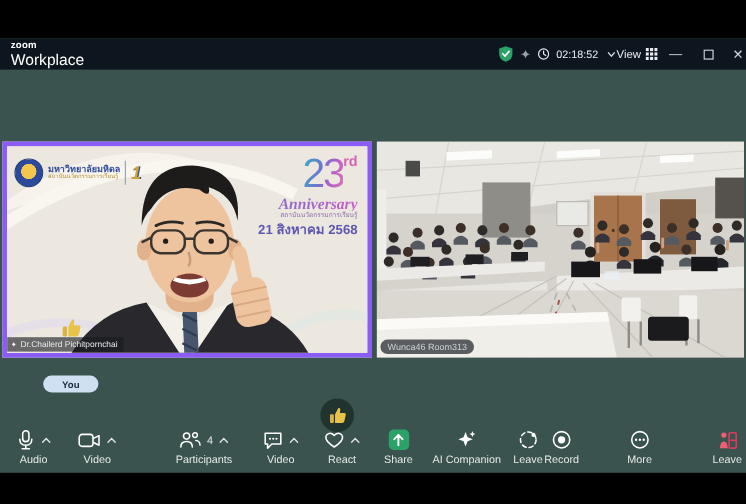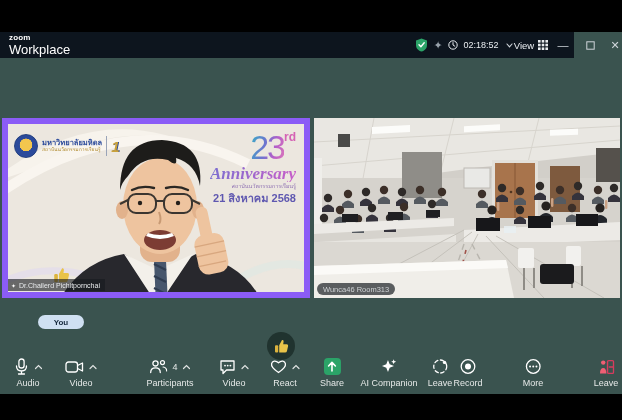--- a/index.html
+++ b/index.html
@@ -4,52 +4,52 @@
 <style>
   * { margin:0; padding:0; box-sizing:border-box; }
   body { background:#111; font-family:"Liberation Sans", sans-serif; }
   #app { position:relative; width:622px; height:420px; background:#3a534f; overflow:hidden; }
 
   .letterbox { position:absolute; left:0; right:0; background:#000; }
   .letterbox.top { top:0; height:32px; }
   .letterbox.bottom { top:394px; height:26px; }
 
   
-  .titlebar { position:absolute; top:32px; left:0; width:574px; height:26px; background:#0d151e; color:#fff; }
+  .titlebar { position:absolute; top:32px; left:0; width:622px; height:26px; background:#0d151e; color:#fff; }
   .brand { position:absolute; left:9px; top:2px; line-height:1; }
   .brand .b-top { font-size:8px; font-weight:bold; letter-spacing:.2px; }
   .brand .b-bot { font-size:13px; font-weight:400; margin-top:1px; }
   .tb-ico { position:absolute; top:0; height:26px; display:flex; align-items:center; justify-content:center; }
   .time-text { font-size:9px; color:#e9edf0; }
   .view-text { font-size:9.5px; color:#e9edf0; }
   .winctl { color:#cfd5da; font-size:11px; cursor:default; }
   .sparkle-gray { color:#98a2ab; font-size:11px; }
 
   
   .tile { position:absolute; top:118px; height:180px; }
   .tile-media { position:absolute; inset:0; overflow:hidden; }
-  #tile-left { left:2px; width:308px; border:6px solid #8b5cf6; background:#ece7df; }
+  #tile-left { left:2px; width:308px; border:4px solid #8b5cf6; background:#ece7df; }
   #tile-left .tile-media { background:#ece7df; }
   #tile-right { left:314px; width:306px; background:#c9c6c0; }
 
   
   .mu-logo { position:absolute; left:6px; top:10px; display:flex; align-items:center; gap:4px; z-index:3; }
   .mu-emblem { width:24px; height:24px; border-radius:50%; background:radial-gradient(circle at 50% 45%, #f3c64e 0 38%, #2b4a9b 40% 100%); border:1px solid #24407f; flex:0 0 auto; }
   .mu-text { line-height:1.15; }
   .mu-line1 { font-size:7.5px; font-weight:bold; color:#2b4a9b; white-space:nowrap; }
   .mu-line2 { font-size:5px; color:#b08a2e; white-space:nowrap; }
   .mu-sep { width:1px; height:20px; background:#9aa4b8; }
   .mu-mark { font-size:15px; font-weight:bold; font-style:italic; color:#caa23a; text-shadow:1px 0 #2b4a9b; }
 
   .anniv { position:absolute; right:8px; top:6px; text-align:right; z-index:3; line-height:1; }
   .anniv-num { font-size:34px; font-weight:normal; letter-spacing:-2px;
     background:linear-gradient(105deg,#2fb4c4 0%,#6f74cf 45%,#b55ec9 70%,#e07ab8 100%);
     -webkit-background-clip:text; background-clip:text; color:transparent; }
   .anniv-suf { font-size:12px; font-weight:bold; color:#d563b4; vertical-align:18px; letter-spacing:0; }
-  .anniv-script { font-family:"Liberation Serif", serif; font-style:italic; font-size:17px; font-weight:bold;
+  .anniv-script { font-family:"Liberation Serif", serif; font-style:italic; font-size:13px; font-weight:bold;
     background:linear-gradient(100deg,#7a6fd0,#c85ec9); -webkit-background-clip:text; background-clip:text; color:transparent; margin-top:1px; }
   .anniv-sub { font-size:5.5px; color:#8a6bb0; margin-top:2px; }
   .anniv-date { font-size:11px; font-weight:bold; color:#5f58b0; margin-top:3px; }
 
   .nameplate { position:absolute; left:0; bottom:1px; height:12px; max-width:100px; display:flex; align-items:center; gap:3px;
     background:rgba(22,26,31,.62); padding:0 5px 0 3px; z-index:4; overflow:hidden; }
   .nameplate .np-text { font-size:7px; color:#e8eaec; white-space:nowrap; }
   .np-star { color:#fff; font-size:6px; }
   .you-pill { position:absolute; left:30px; top:171px; width:46px; height:14px; border-radius:8px; background:#cfe0f2;
     color:#16293e; font-size:8px; font-weight:bold; display:flex; align-items:center; justify-content:center; z-index:6;margin-top:20px; }

